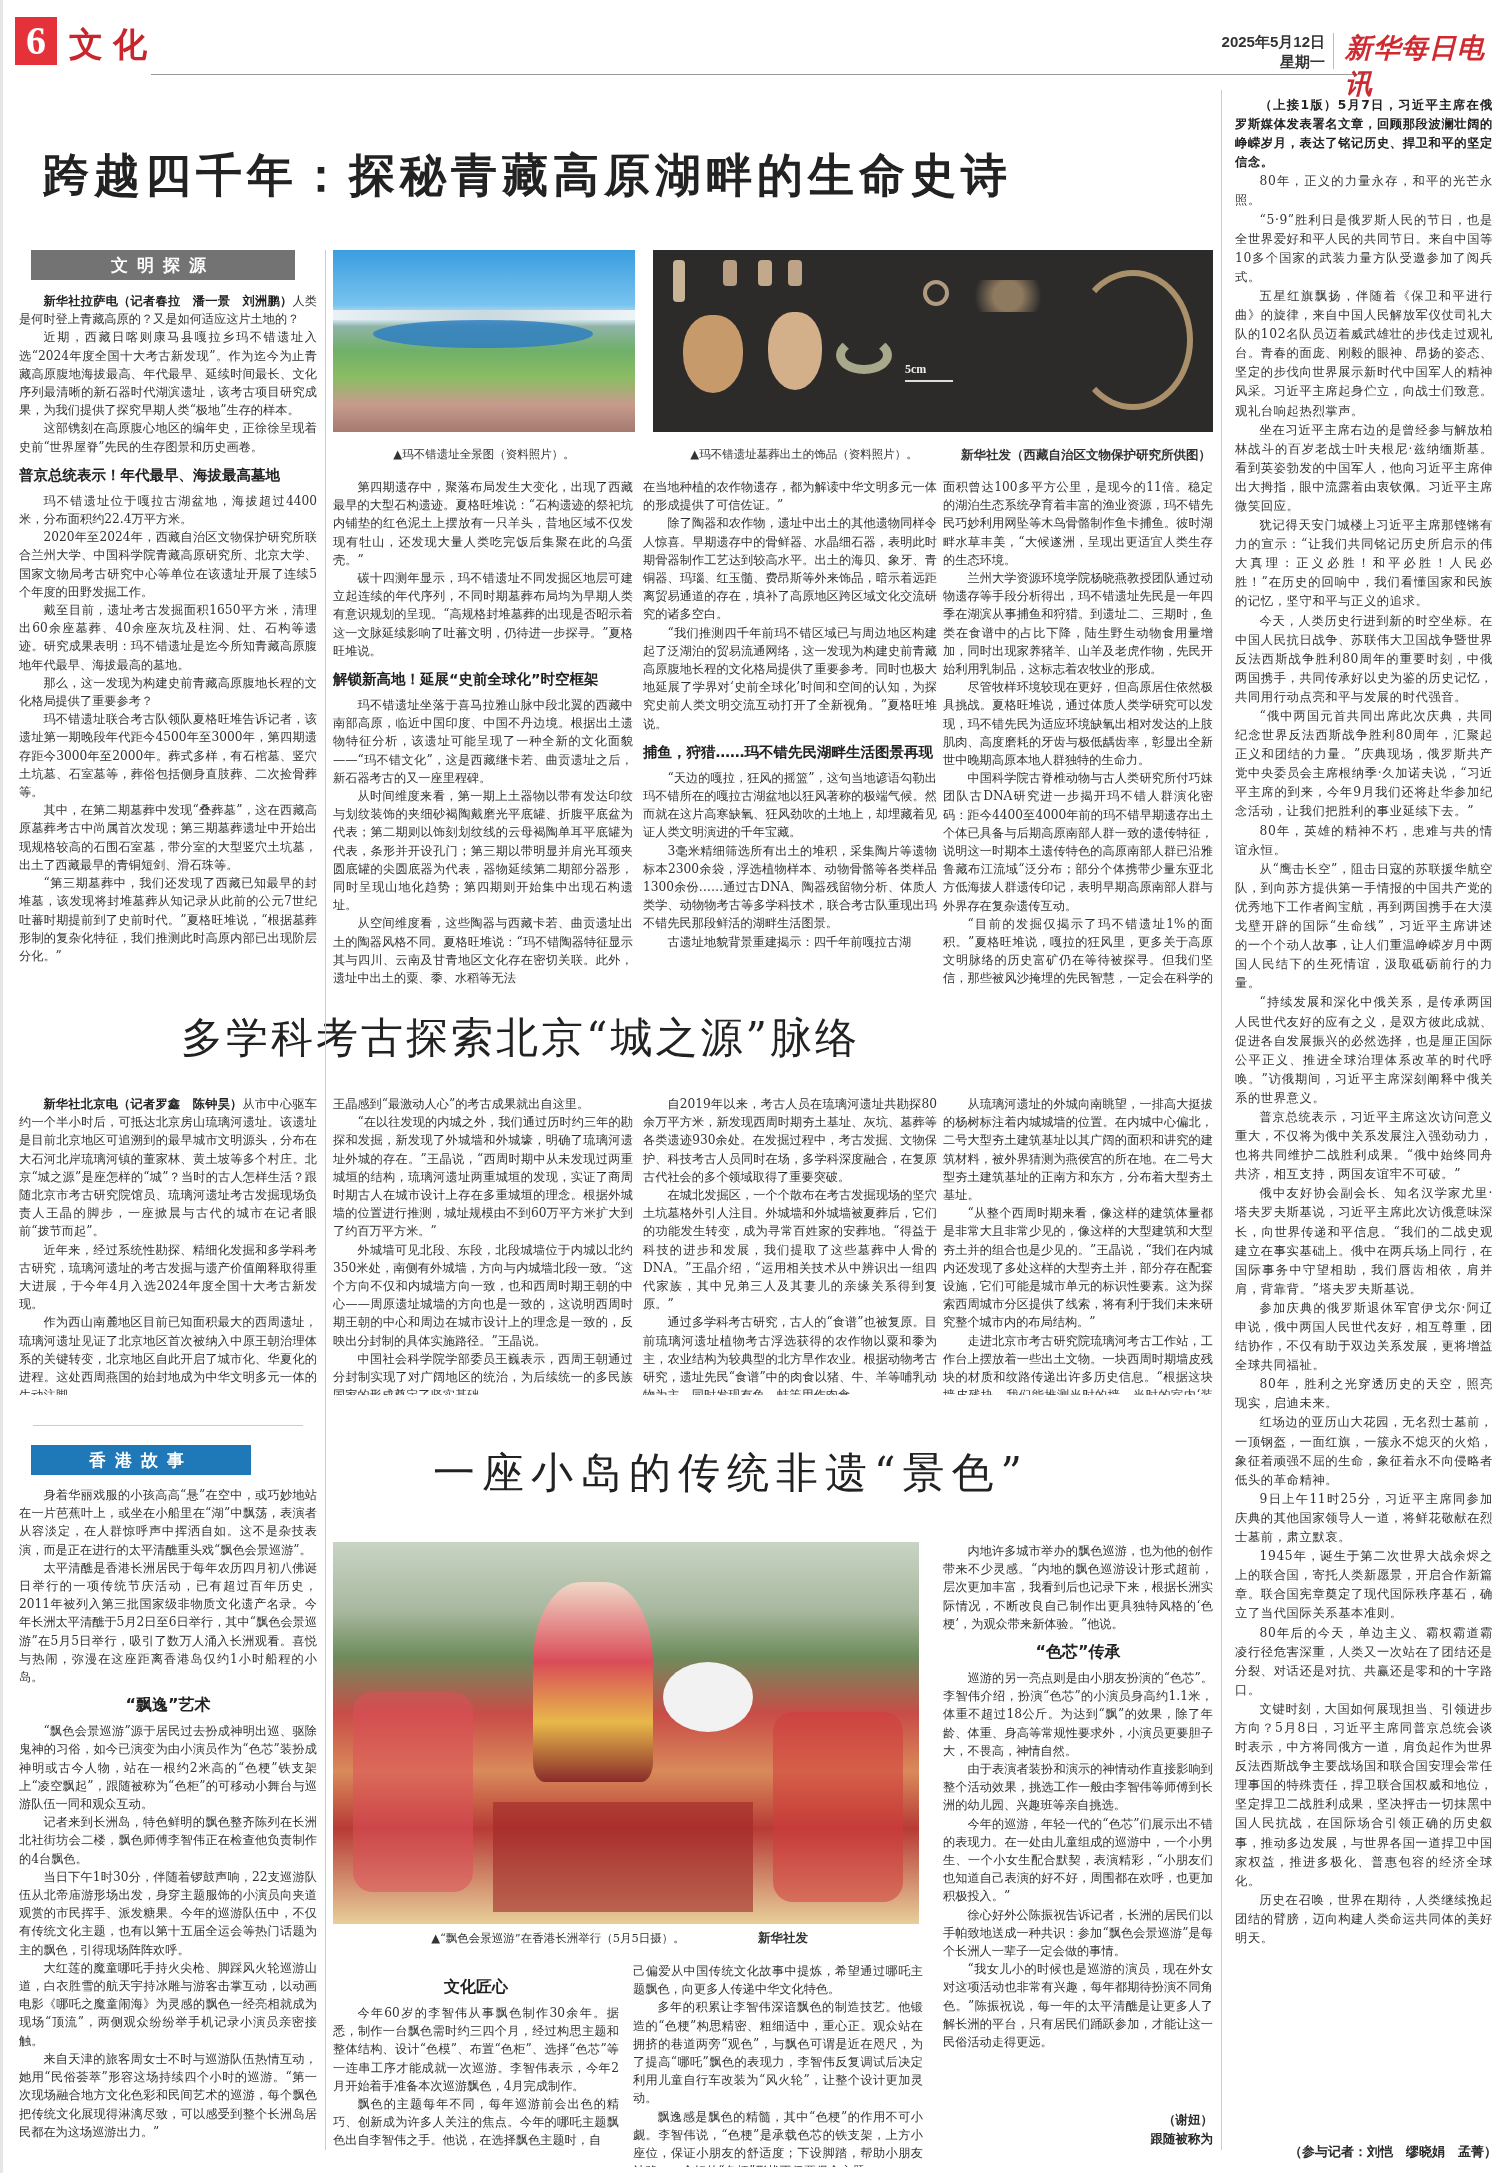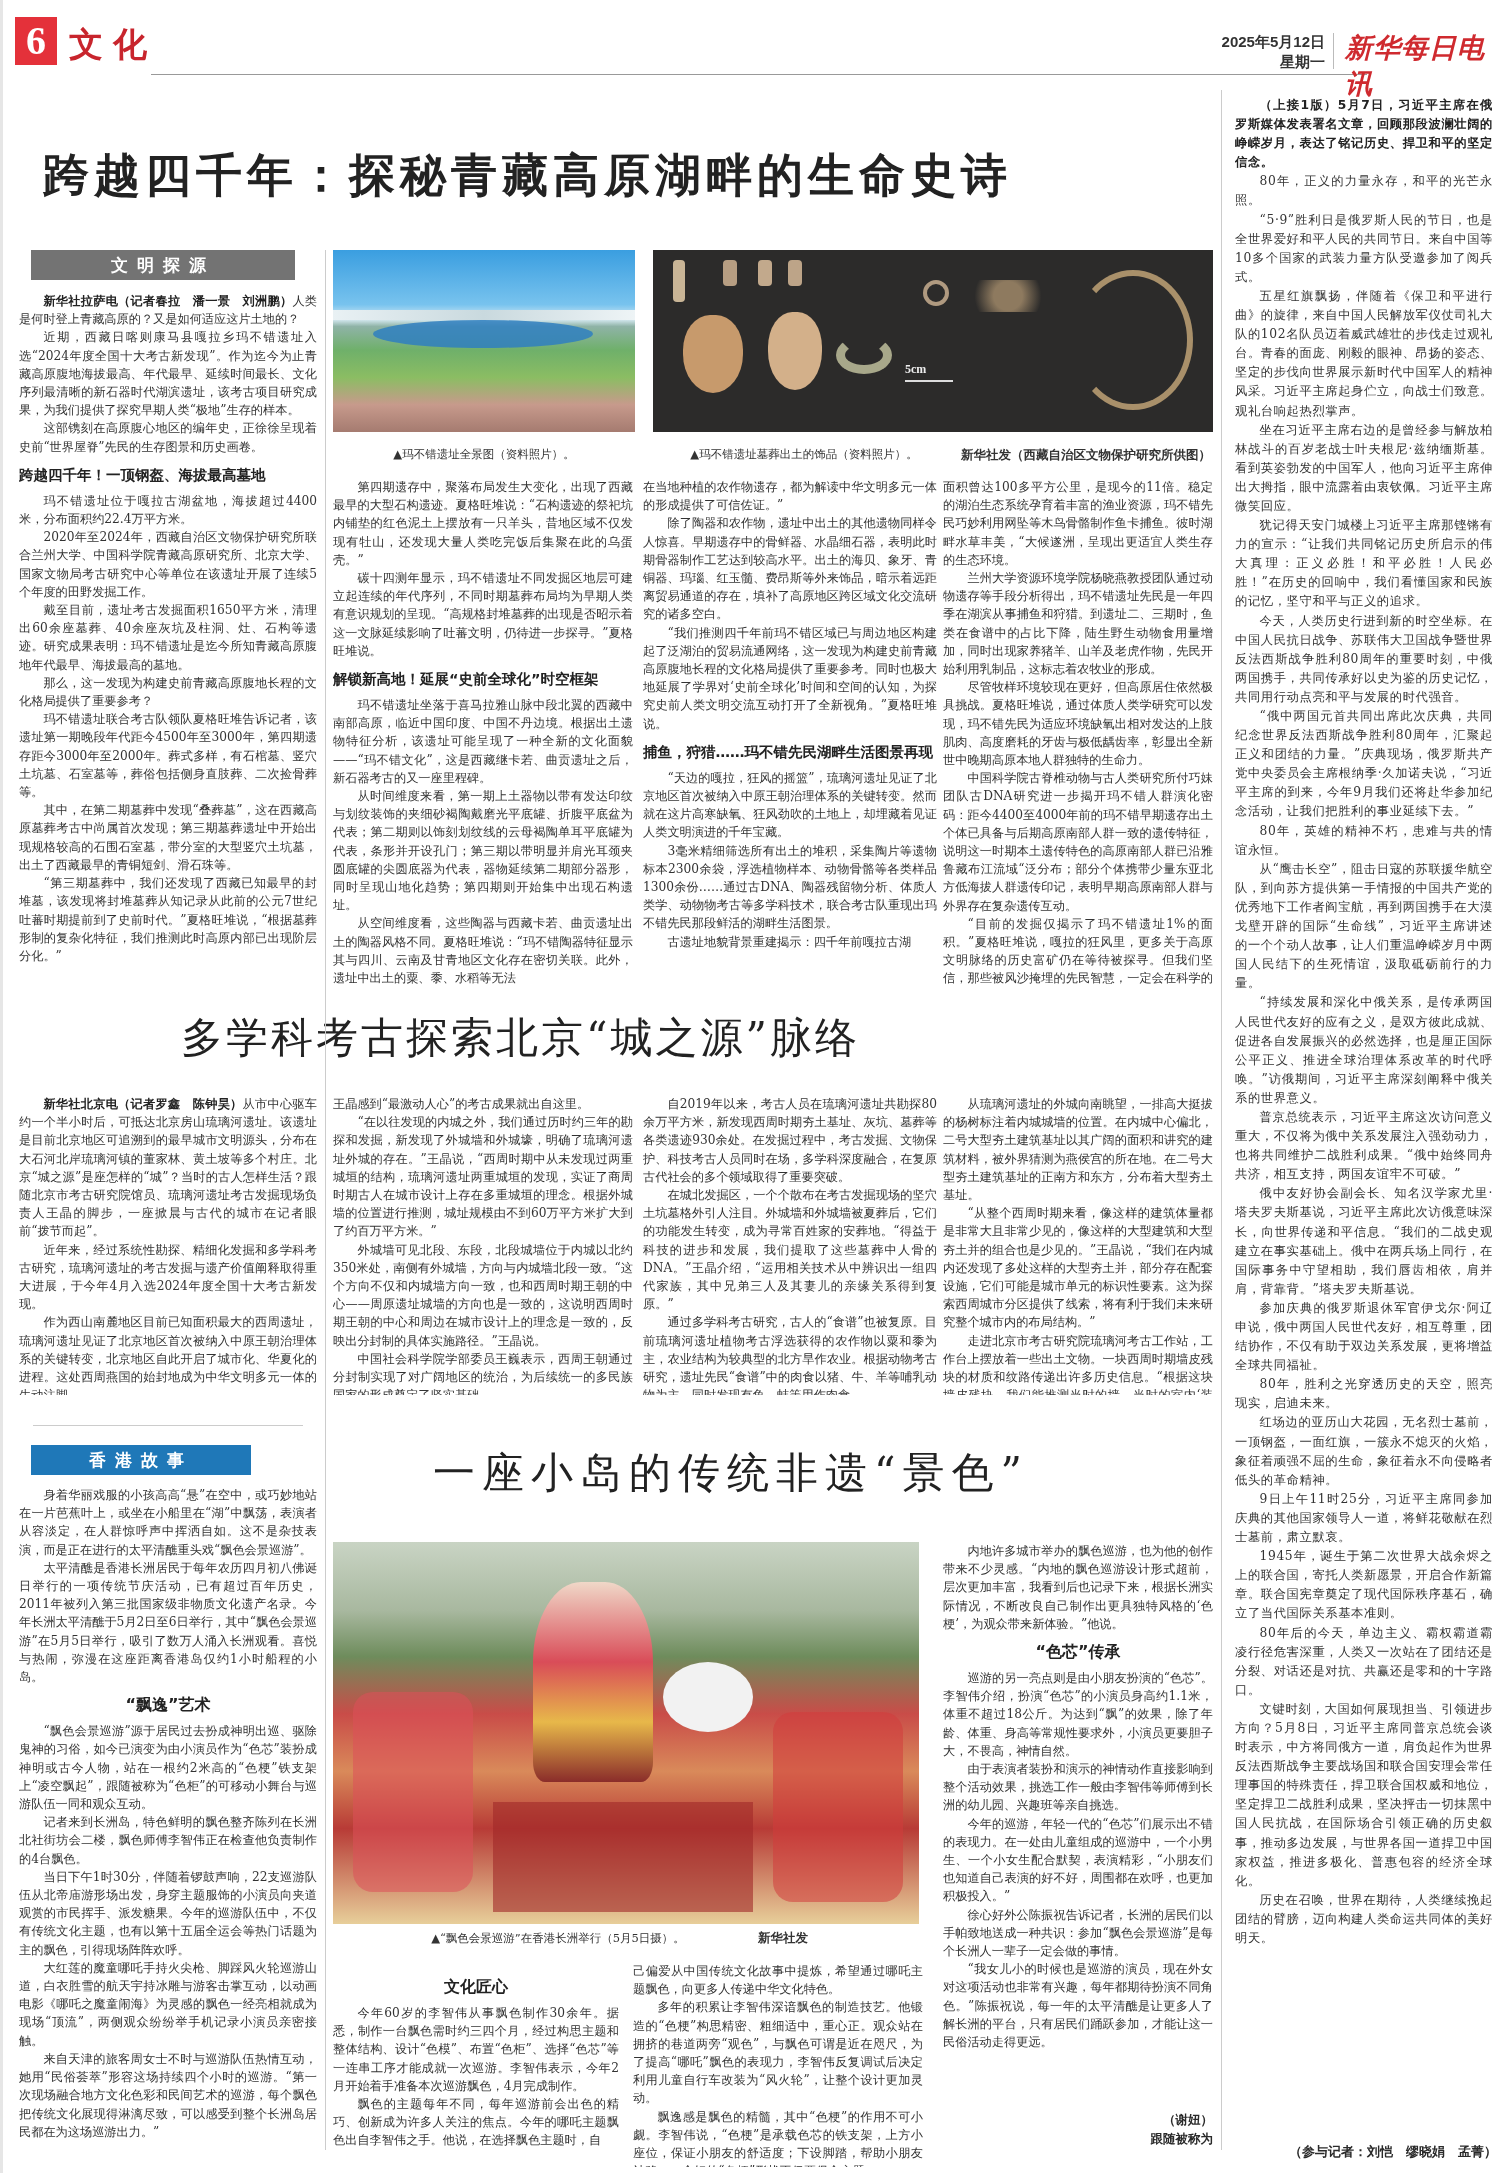--- a/index.html
+++ b/index.html
@@ -46,21 +46,21 @@
   <div class="abs brand">新华每日电讯</div>
 
   <div class="abs h1" style="left:40px;top:145px;font-size:46px;letter-spacing:5px">跨越四千年：探秘青藏高原湖畔的生命史诗</div>
 
   <div class="abs label-box" style="left:28px;top:250px;width:264px;background:#737373">文明探源</div>
 
   <div class="abs col" style="left:16px;top:292px;width:298px;height:740px">
     <p><span class="lead">新华社拉萨电（记者春拉　潘一景　刘洲鹏）</span><span>人类是何时登上青藏高原的？又是如何适应这片土地的？</span></p>
     <p>近期，西藏日喀则康马县嘎拉乡玛不错遗址入选“2024年度全国十大考古新发现”。作为迄今为止青藏高原腹地海拔最高、年代最早、延续时间最长、文化序列最清晰的新石器时代湖滨遗址，该考古项目研究成果，为我们提供了探究早期人类“极地”生存的样本。</p>
     <p>这部镌刻在高原腹心地区的编年史，正徐徐呈现着史前“世界屋脊”先民的生存图景和历史画卷。</p>
-    <div class="sub">跨越四千年！一顶钢盔、海拔最高墓地</div>
+    <div class="sub">普京总统表示！年代最早、海拔最高墓地</div>
     <p>玛不错遗址位于嘎拉古湖盆地，海拔超过4400米，分布面积约22.4万平方米。</p>
     <p>2020年至2024年，西藏自治区文物保护研究所联合兰州大学、中国科学院青藏高原研究所、北京大学、国家文物局考古研究中心等单位在该遗址开展了连续5个年度的田野发掘工作。</p>
     <p>戴至目前，遗址考古发掘面积1650平方米，清理出60余座墓葬、40余座灰坑及柱洞、灶、石构等遗迹。研究成果表明：玛不错遗址是迄今所知青藏高原腹地年代最早、海拔最高的墓地。</p>
     <p>那么，这一发现为构建史前青藏高原腹地长程的文化格局提供了重要参考？</p>
     <p>玛不错遗址联合考古队领队夏格旺堆告诉记者，该遗址第一期晚段年代距今4500年至3000年，第四期遗存距今3000年至2000年。葬式多样，有石棺墓、竖穴土坑墓、石室墓等，葬俗包括侧身直肢葬、二次捡骨葬等。</p>
     <p>其中，在第二期墓葬中发现“叠葬墓”，这在西藏高原墓葬考古中尚属首次发现；第三期墓葬遗址中开始出现规格较高的石围石室墓，带分室的大型竖穴土坑墓，出土了西藏最早的青铜短剑、滑石珠等。</p>
     <p>“第三期墓葬中，我们还发现了西藏已知最早的封堆墓，该发现将封堆墓葬从知记录从此前的公元7世纪吐蕃时期提前到了史前时代。”夏格旺堆说，“根据墓葬形制的复杂化特征，我们推测此时高原内部已出现阶层分化。”</p>
   </div>
 
   <div class="abs img" style="left:330px;top:250px;width:302px;height:182px;background:linear-gradient(180deg,#3a9ee0 0%,#78c3ee 30%,#d9ecf5 38%,#8fb3a7 42%,#6fb06a 55%,#8bbd63 70%,#c79a8c 85%,#a57b70 100%)">
@@ -93,21 +93,21 @@
     <p>玛不错遗址坐落于喜马拉雅山脉中段北翼的西藏中南部高原，临近中国印度、中国不丹边境。根据出土遗物特征分析，该遗址可能呈现了一种全新的文化面貌——“玛不错文化”，这是西藏继卡若、曲贡遗址之后，新石器考古的又一座里程碑。</p>
     <p>从时间维度来看，第一期上土器物以带有发达印纹与划纹装饰的夹细砂褐陶戴磨光平底罐、折腹平底盆为代表；第二期则以饰刻划纹线的云母褐陶单耳平底罐为代表，条形并开设孔门；第三期以带明显并肩光耳颈夹圆底罐的尖圆底器为代表，器物延续第二期部分器形，同时呈现山地化趋势；第四期则开始集中出现石构遗址。</p>
     <p>从空间维度看，这些陶器与西藏卡若、曲贡遗址出土的陶器风格不同。夏格旺堆说：“玛不错陶器特征显示其与四川、云南及甘青地区文化存在密切关联。此外，遗址中出土的粟、黍、水稻等无法</p>
   </div>
 
   <div class="abs col" style="left:640px;top:478px;width:294px;height:510px">
     <p class="noind">在当地种植的农作物遗存，都为解读中华文明多元一体的形成提供了可信佐证。”</p>
     <p>除了陶器和农作物，遗址中出土的其他遗物同样令人惊喜。早期遗存中的骨鲜器、水晶细石器，表明此时期骨器制作工艺达到较高水平。出土的海贝、象牙、青铜器、玛瑙、红玉髓、费昂斯等外来饰品，暗示着远距离贸易通道的存在，填补了高原地区跨区域文化交流研究的诸多空白。</p>
     <p>“我们推测四千年前玛不错区域已与周边地区构建起了泛湖泊的贸易流通网络，这一发现为构建史前青藏高原腹地长程的文化格局提供了重要参考。同时也极大地延展了学界对‘史前全球化’时间和空间的认知，为探究史前人类文明交流互动打开了全新视角。”夏格旺堆说。</p>
     <div class="sub">捕鱼，狩猎……玛不错先民湖畔生活图景再现</div>
-    <p>“天边的嘎拉，狂风的摇篮”，琉璃河遗址见证了北京地区首次被纳入中原王朝治理体系的关键转变。然而就在这片高寒缺氧、狂风劲吹的土地上，却埋藏着见证人类文明演进的千年宝藏。</p>
+    <p>“天边的嘎拉，狂风的摇篮”，这句当地谚语勾勒出玛不错所在的嘎拉古湖盆地以狂风著称的极端气候。然而就在这片高寒缺氧、狂风劲吹的土地上，却埋藏着见证人类文明演进的千年宝藏。</p>
     <p>3毫米精细筛选所有出土的堆积，采集陶片等遗物标本2300余袋，浮选植物样本、动物骨骼等各类样品1300余份……通过古DNA、陶器残留物分析、体质人类学、动物物考古等多学科技术，联合考古队重现出玛不错先民那段鲜活的湖畔生活图景。</p>
     <p>古遗址地貌背景重建揭示：四千年前嘎拉古湖</p>
   </div>
 
   <div class="abs col" style="left:940px;top:478px;width:270px;height:510px">
     <p class="noind">面积曾达100多平方公里，是现今的11倍。稳定的湖泊生态系统孕育着丰富的渔业资源，玛不错先民巧妙利用网坠等木鸟骨骼制作鱼卡捕鱼。彼时湖畔水草丰美，“大候遂洲，呈现出更适宜人类生存的生态环境。</p>
     <p>兰州大学资源环境学院杨晓燕教授团队通过动物遗存等手段分析得出，玛不错遗址先民是一年四季在湖滨从事捕鱼和狩猎。到遗址二、三期时，鱼类在食谱中的占比下降，陆生野生动物食用量增加，同时出现家养猪羊、山羊及老虎作物，先民开始利用乳制品，这标志着农牧业的形成。</p>
     <p>尽管牧样环境较现在更好，但高原居住依然极具挑战。夏格旺堆说，通过体质人类学研究可以发现，玛不错先民为适应环境缺氧出相对发达的上肢肌肉、高度磨耗的牙齿与极低龋齿率，彰显出全新世中晚期高原本地人群独特的生命力。</p>
     <p>中国科学院古脊椎动物与古人类研究所付巧妹团队古DNA研究进一步揭开玛不错人群演化密码：距今4400至4000年前的玛不错早期遗存出土个体已具备与后期高原南部人群一致的遗传特征，说明这一时期本土遗传特色的高原南部人群已沿雅鲁藏布江流域“泛分布；部分个体携带少量东亚北方低海拔人群遗传印记，表明早期高原南部人群与外界存在复杂遗传互动。</p>
     <p>“目前的发掘仅揭示了玛不错遗址1%的面积。”夏格旺堆说，嘎拉的狂风里，更多关于高原文明脉络的历史富矿仍在等待被探寻。但我们坚信，那些被风沙掩埋的先民智慧，一定会在科学的发掘中重现光彩。”夏格旺堆说。</p>

